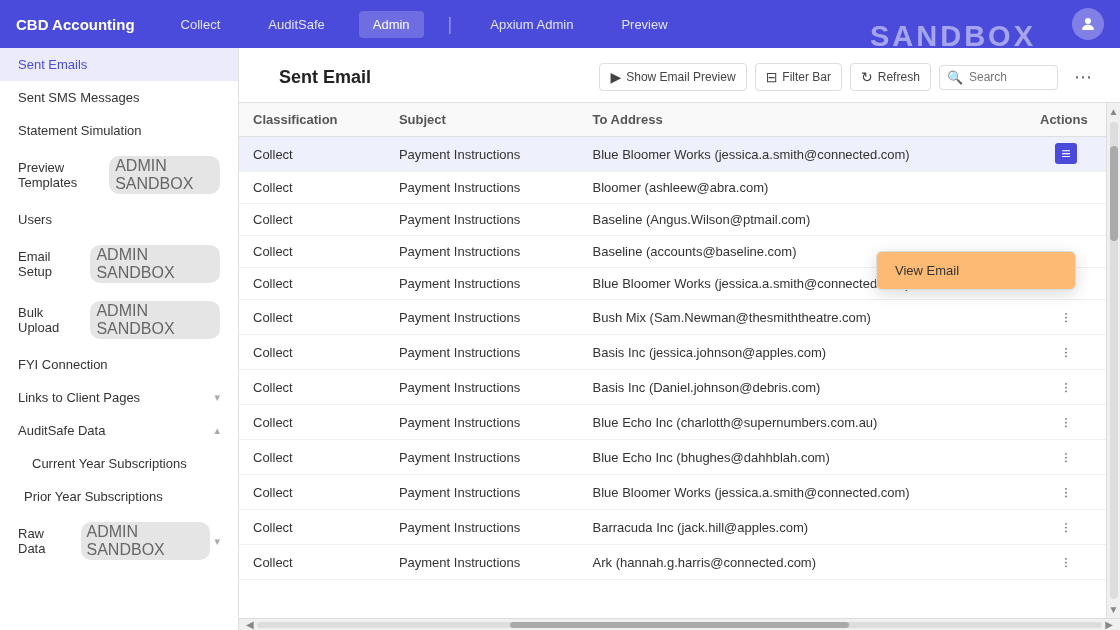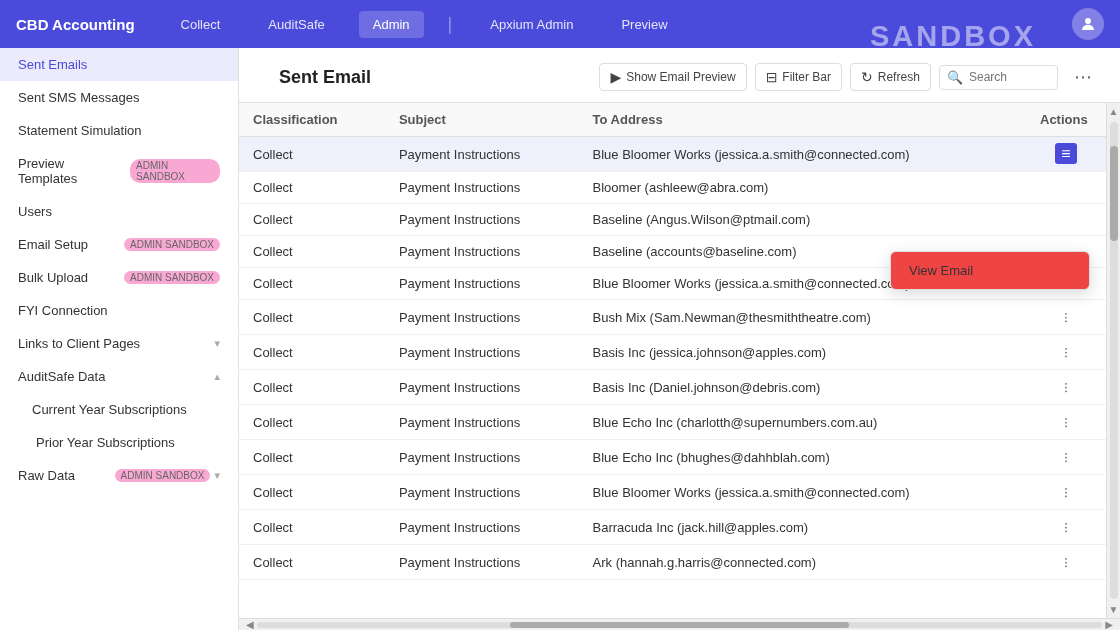--- a/index.html
+++ b/index.html
@@ -79,23 +79,23 @@
       display: flex;
       align-items: center;
       justify-content: space-between;
     }
     .sidebar-item.active {
       background: #ebebfb;
       color: #4a4adb;
       font-weight: 500;
     }
     .sidebar-item .badge {
-      background: #f9a8d4;
+      background: #e5e5e5;
       color: #666;
-      font-size: 10px;
+      font-size: 16px;
       padding: 1px 6px;
       border-radius: 10px;
       margin-left: 11px;
     }
     .sidebar-item .chevron {
       color: #aaa;
       font-size: 11px;
     }
 
     
@@ -208,27 +208,27 @@
     }
     .actions-icon.active {
       background: #4a4adb;
       color: white;
       border-radius: 3px;
     }
 
     
     .dropdown-menu {
       position: absolute;
-      background: #ef4444;
+      background: #fdba74;
       border: 1px solid #ddd;
       border-radius: 6px;
       box-shadow: 0 4px 16px rgba(0,0,0,0.15);
       z-index: 100;
       min-width: 200px;
-      right: 16px;
+      right: 30px;
       top: 148px;
     }
     .dropdown-item {
       padding: 11px 18px;
       cursor: pointer;
       color: #333;
       font-size: 13px;
     }
     .dropdown-item:first-child { border-radius: 6px 6px 0 0; }
     .dropdown-item:last-child { border-radius: 0 0 6px 6px; }
@@ -346,21 +346,21 @@
       <span>Links to Client Pages</span>
       <span class="chevron">▾</span>
     </div>
     <div class="sidebar-item">
       <span>AuditSafe Data</span>
       <span class="chevron">▴</span>
     </div>
     <div class="sidebar-item" style="padding-left:32px;">
       <span>Current Year Subscriptions</span>
     </div>
-    <div class="sidebar-item" style="padding-left:36px;">
+    <div class="sidebar-item" style="padding-left:24px;">
       <span>Prior Year Subscriptions</span>
     </div>
     <div class="sidebar-item">
       <span>Raw Data</span>
       <span style="display:flex;align-items:center;gap:4px;">
         <span class="badge">ADMIN SANDBOX</span>
         <span class="chevron">▾</span>
       </span>
     </div>
   </aside>

